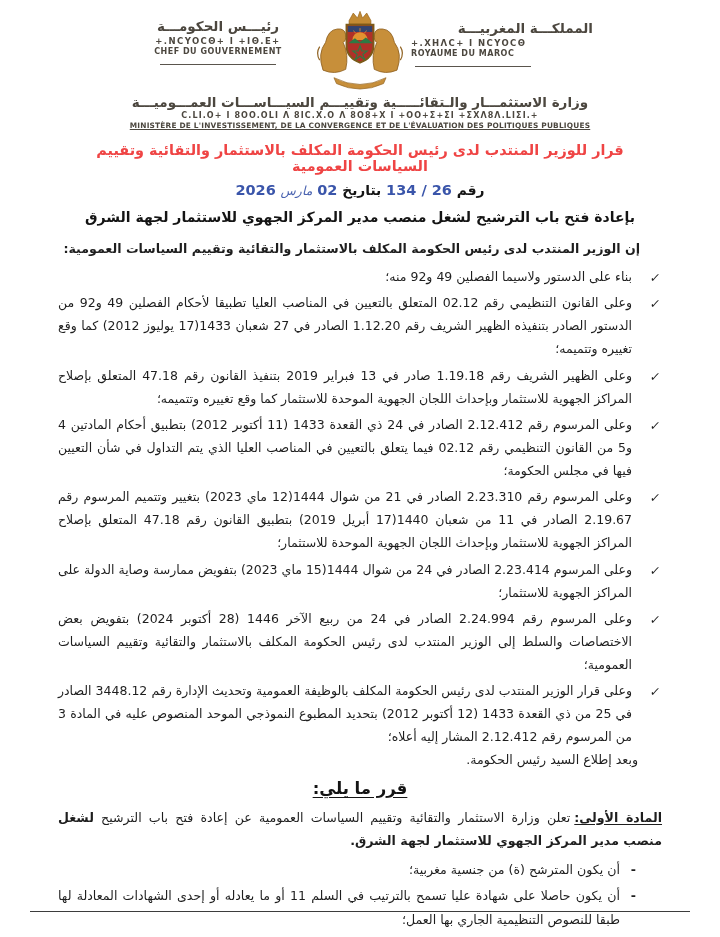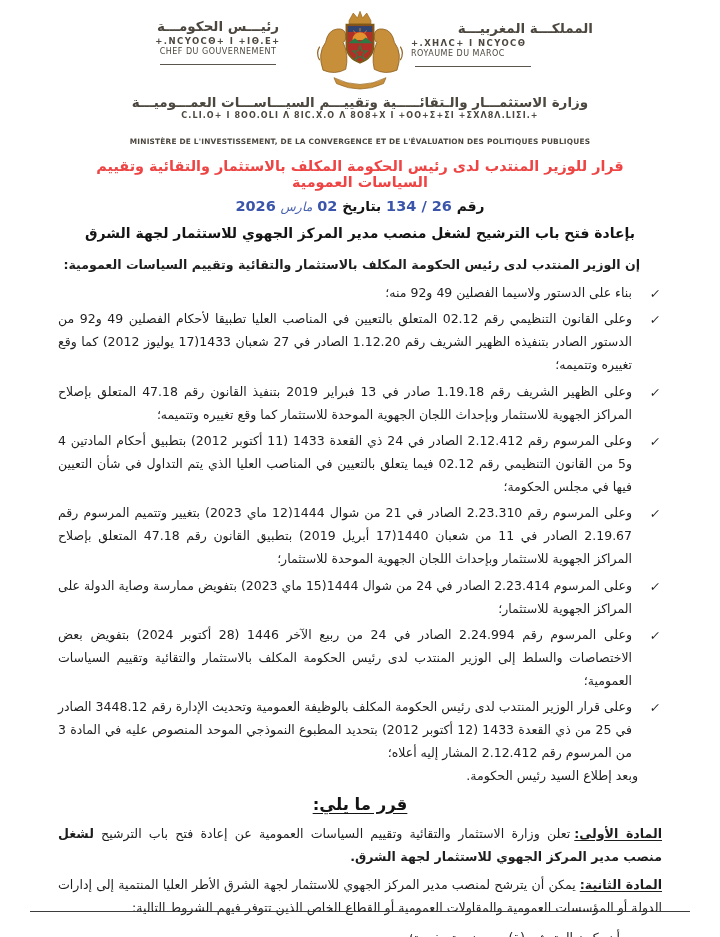--- a/index.html
+++ b/index.html
@@ -9,29 +9,29 @@
     padding:8px 58px 0 58px;
     font-family:"DejaVu Sans",sans-serif;
   }
   
   .hdr{direction:ltr;display:flex;justify-content:center;align-items:flex-start;}
   .hdr-block{width:182px;}
   .hdr-left{text-align:center;padding-top:10px;}
   .hdr-right{text-align:left;padding-top:12px;}
   .hdr-ar{font-size:13.5px;font-weight:bold;color:#4c473f;direction:rtl;}
   .hdr-tif{font-size:8.5px;font-weight:bold;letter-spacing:1.4px;color:#4c473f;margin-top:2px;white-space:nowrap;}
-  .hdr-fr{font-size:8px;font-weight:normal;letter-spacing:.5px;color:#4c473f;margin-top:1px;white-space:nowrap;}
+  .hdr-fr{font-size:8px;font-weight:bold;letter-spacing:.5px;color:#4c473f;margin-top:1px;white-space:nowrap;}
   .hdr-rule{border:0;border-top:1.3px solid #5a554d;width:116px;margin:8px auto 0;}
   .hdr-right .hdr-rule{margin:8px 0 0 4px;}
   .emblem{width:102px;height:84px;flex:0 0 auto;}
   
   .ministry{text-align:center;color:#4c473f;margin-top:2px;}
   .ministry-ar{font-size:13.5px;font-weight:bold;}
   .ministry-tif{font-size:8px;font-weight:bold;letter-spacing:1.1px;margin-top:1px;}
-  .ministry-fr{font-size:7.4px;font-weight:bold;letter-spacing:.2px;margin-top:17px;}
+  .ministry-fr{font-size:7.4px;font-weight:bold;letter-spacing:.2px;margin-top:1px;text-decoration:underline;}
   
   .title{font-size:14.4px;font-weight:bold;text-align:center;margin:12px 12px 0;color:#ef4444;}
   .ref-line{text-align:center;margin-top:8px;font-size:13.8px;font-weight:bold;color:#141414;}
   .stamp{color:#3a55aa;font-weight:bold;letter-spacing:6px;direction:ltr;unicode-bidi:isolate;font-size:14.5px;font-family:"DejaVu Sans",sans-serif;}
   .script-month{color:#4a63b0;font-style:italic;font-weight:normal;font-size:12.5px;}
   .subject{font-size:14px;font-weight:bold;text-align:center;margin:11px 0 0;color:#141414;}
   
   .intro{margin:16px 22px 0 0;font-size:12.6px;font-weight:bold;}
   .whereas{list-style:none;margin:9px 0 0;padding:0;}
   .whereas li{position:relative;padding-right:30px;margin-bottom:3px;font-size:12.5px;line-height:1.85;text-align:justify;}
@@ -126,23 +126,20 @@
   </ul>
 
   <p class="after-review">وبعد إطلاع السيد رئيس الحكومة.</p>
 
   <div class="decision">قرر ما يلي:</div>
 
   <p class="article">
     <span class="art-label">المادة الأولى:</span><span>تعلن وزارة الاستثمار والتقائية وتقييم السياسات العمومية عن إعادة فتح باب الترشيح </span><span class="b">لشغل منصب مدير المركز الجهوي للاستثمار لجهة الشرق.</span>
   </p>
 
-  <p class="article">
-    <span class="art-label">المادة الثانية:</span><span>يمكن أن يترشح لمنصب مدير المركز الجهوي للاستثمار لجهة الشرق الأطر العليا المنتمية إلى إدارات الدولة أو المؤسسات العمومية والمقاولات العمومية أو القطاع الخاص الذين تتوفر فيهم الشروط التالية:</span>
-  </p>
 
   <ul class="conditions">
     <li>أن يكون المترشح (ة) من جنسية مغربية؛</li>
     <li>أن يكون حاصلا على شهادة عليا تسمح بالترتيب في السلم 11 أو ما يعادله أو إحدى الشهادات المعادلة لها طبقا للنصوص التنظيمية الجاري بها العمل؛</li>
   </ul>
 
   <hr class="footer-rule">
 </div>
 
 </body></html>

